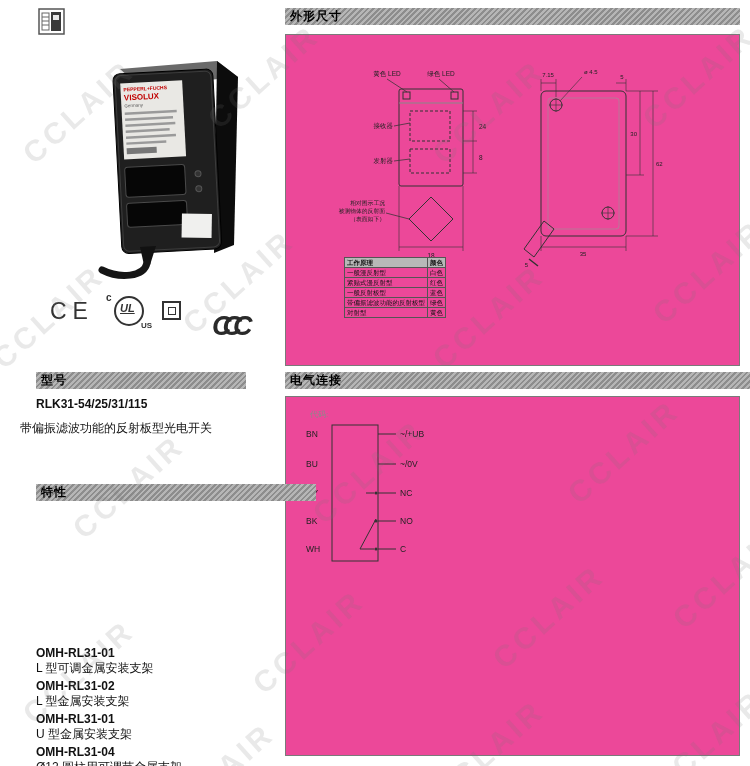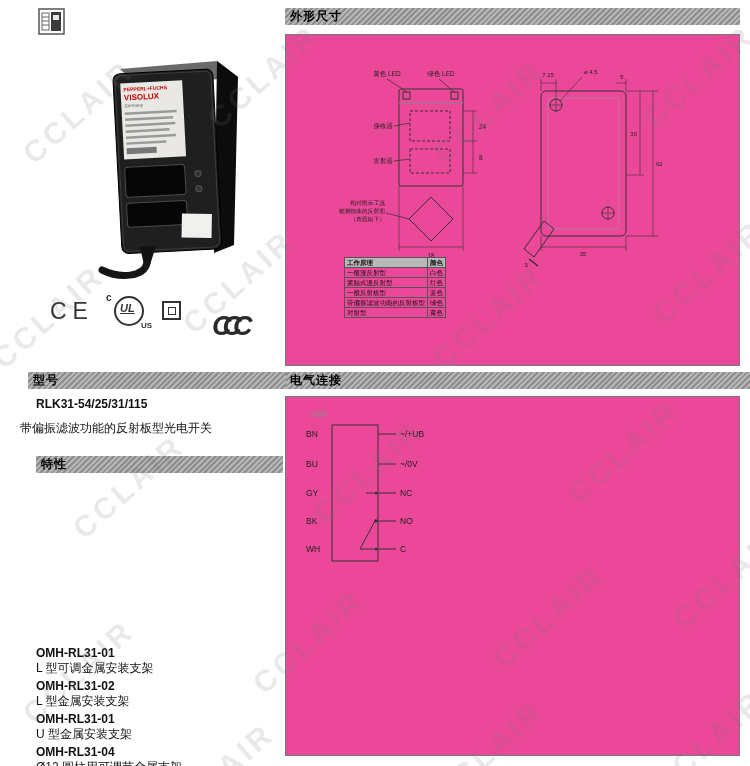--- a/index.html
+++ b/index.html
@@ -265,27 +265,27 @@
       <circle cx="80" cy="146" r="1.6" fill="#333"></circle>
 
       <text x="104" y="34" font-size="8.5" fill="#222">~/+UB</text>
       <text x="104" y="64" font-size="8.5" fill="#222">~/0V</text>
       <text x="104" y="93" font-size="8.5" fill="#222">NC</text>
       <text x="104" y="121" font-size="8.5" fill="#222">NO</text>
       <text x="104" y="149" font-size="8.5" fill="#222">C</text>
     </svg>
   </div>
 
-  <div class="bar" style="left:28px;top:372px;width:258px">
+  <div class="bar" style="left:36px;top:372px;width:210px">
     <span class="bar-label">型号</span>
   </div>
   <div class="abs t12 bold" style="left:36px;top:397px;z-index:2">RLK31-54/25/31/115</div>
   <div class="abs t12" style="left:20px;top:421px;width:240px;z-index:2">带偏振滤波功能的反射板型光电开关</div>
 
-  <div class="bar" style="left:36px;top:456px;width:247px">
+  <div class="bar" style="left:36px;top:484px;width:280px">
     <span class="bar-label">特性</span>
   </div>
 
   <div class="abs acc-code" style="left:36px;top:646px;z-index:2">OMH-RL31-01</div>
   <div class="abs acc-desc" style="left:36px;top:661px;z-index:2">L 型可调金属安装支架</div>
   <div class="abs acc-code" style="left:36px;top:679px;z-index:2">OMH-RL31-02</div>
   <div class="abs acc-desc" style="left:36px;top:694px;z-index:2">L 型金属安装支架</div>
   <div class="abs acc-code" style="left:36px;top:712px;z-index:2">OMH-RL31-01</div>
   <div class="abs acc-desc" style="left:36px;top:727px;z-index:2">U 型金属安装支架</div>
   <div class="abs acc-code" style="left:36px;top:745px;z-index:2">OMH-RL31-04</div>

